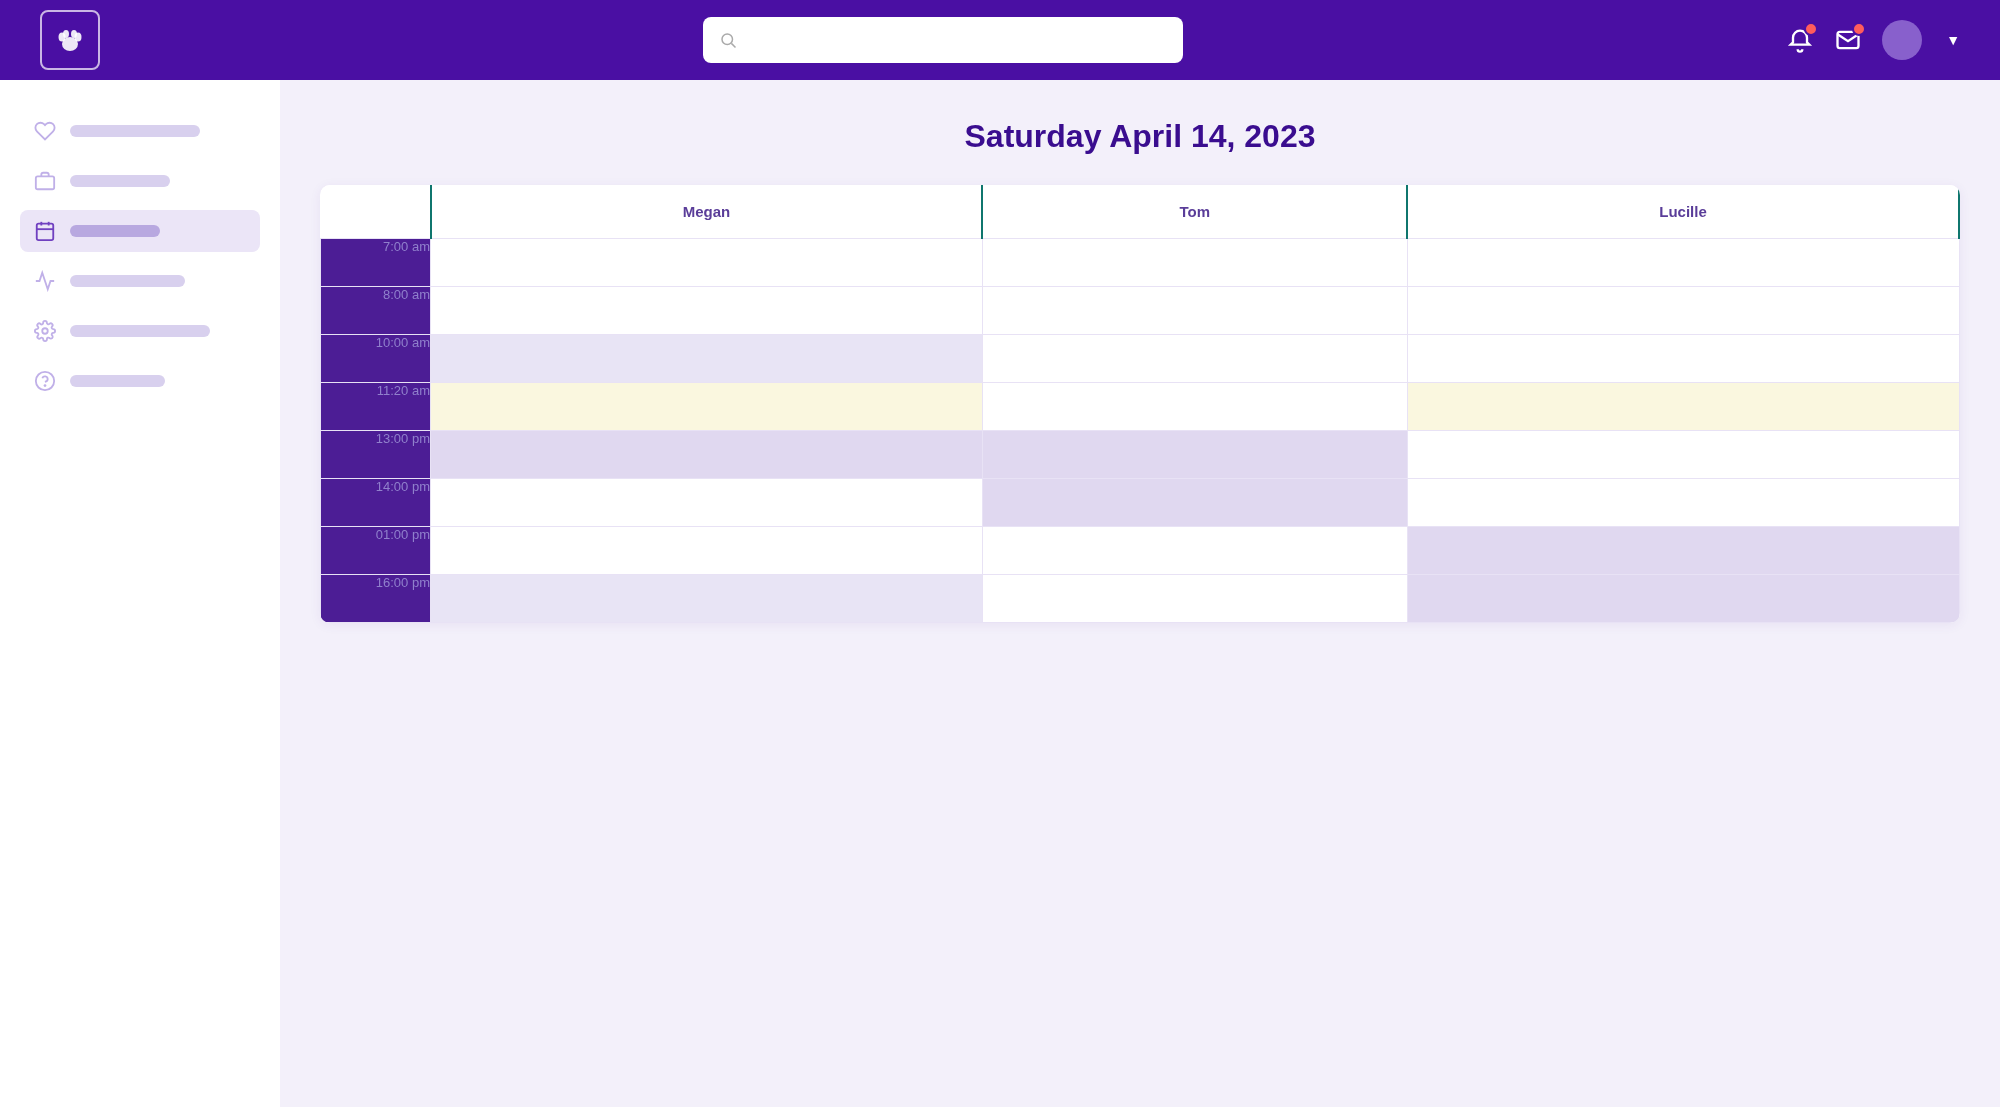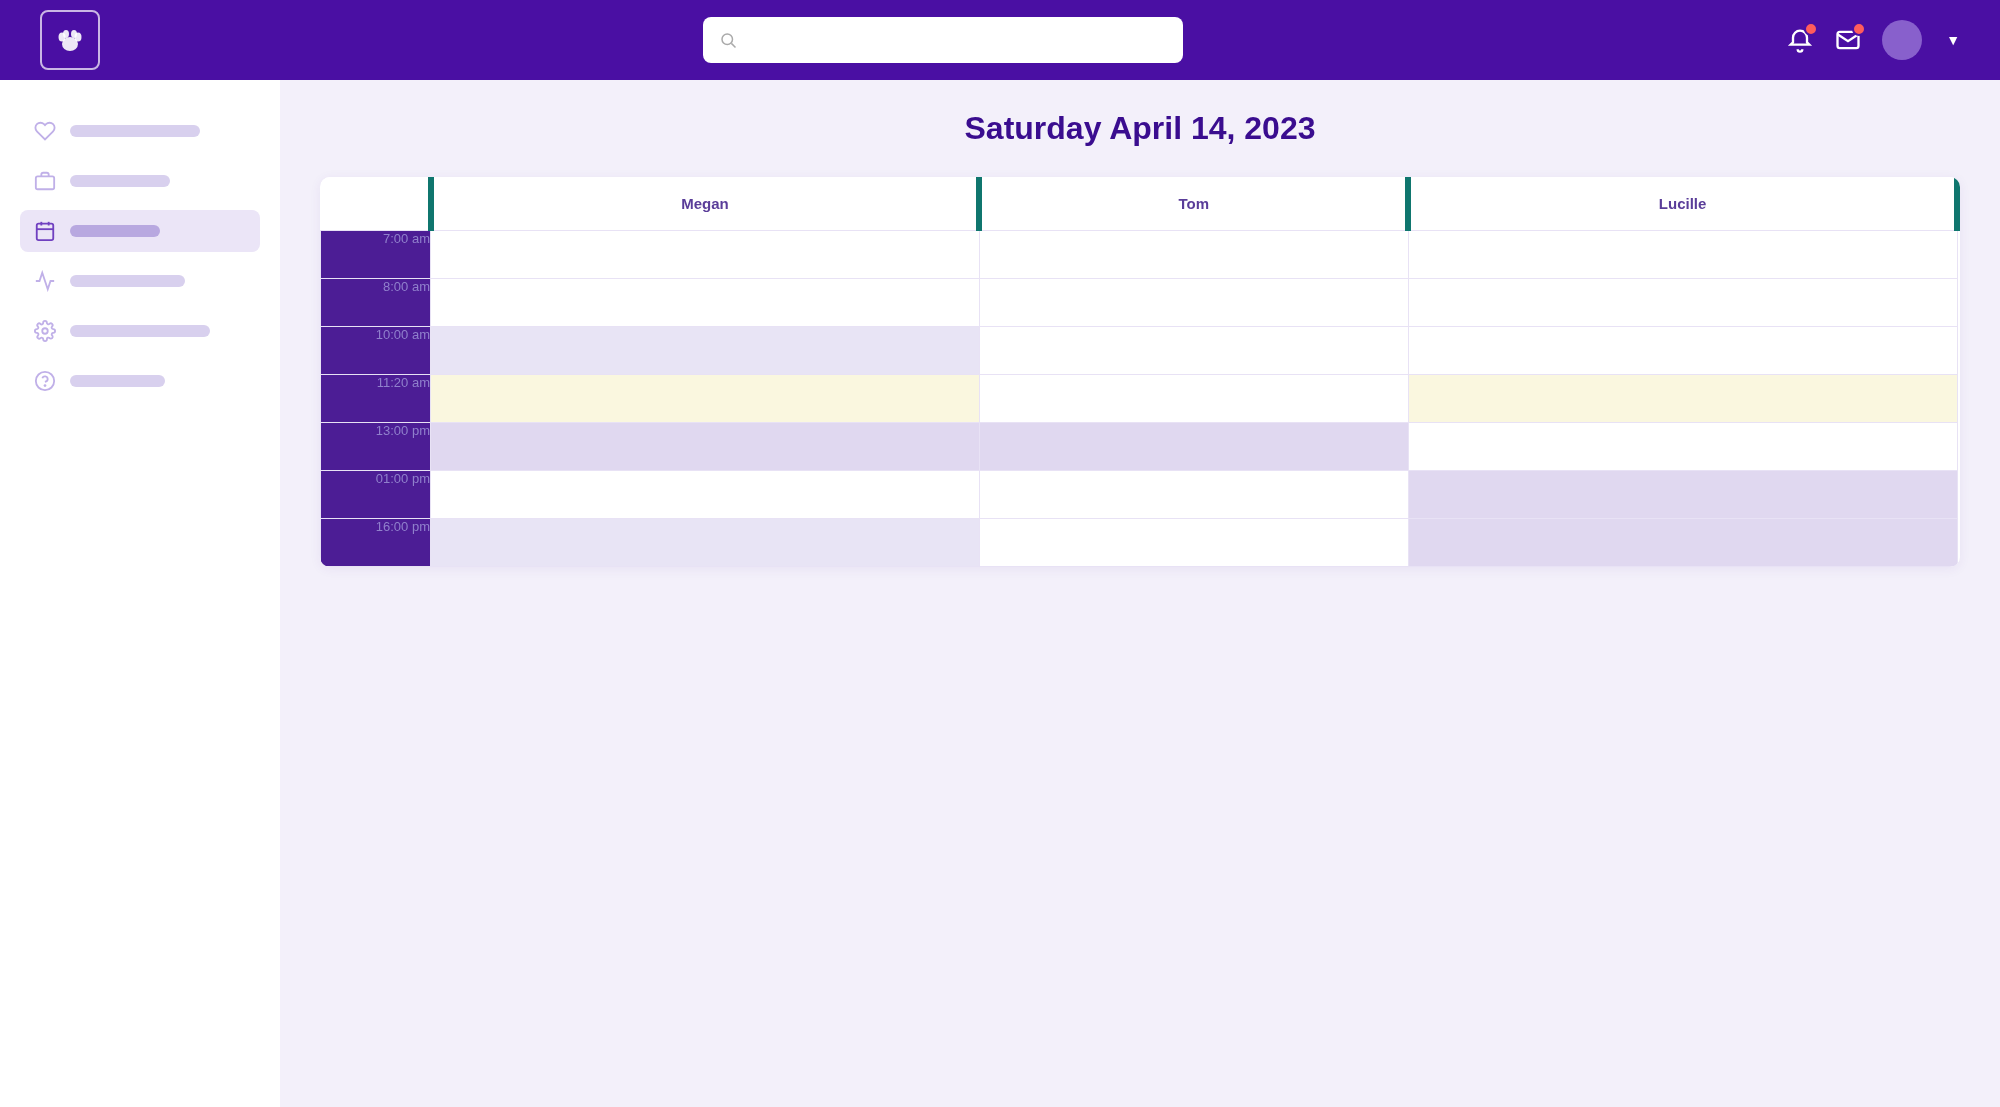--- a/index.html
+++ b/index.html
@@ -98,21 +98,21 @@
     .sidebar-label-bar {
       height: 12px;
       border-radius: 6px;
       background: #d8d0ee;
     }
     .sidebar-item.active .sidebar-label-bar { background: #b8a8e0; }
 
     
     .main {
       flex: 1;
-      padding: 30px 40px;
+      padding: 38px 40px;
       overflow-y: auto;
       background: #f3f0fa;
     }
     .page-title {
       text-align: center;
       font-size: 32px;
       font-weight: 700;
       color: #3a0d8f;
       margin-bottom: 30px;
     }
@@ -125,21 +125,21 @@
       border-radius: 10px;
       overflow: hidden;
       box-shadow: 0 2px 12px rgba(80,40,160,0.07);
     }
     .cal-table th {
       padding: 18px 12px;
       font-size: 15px;
       font-weight: 600;
       color: #5a3d99;
       border-bottom: 1px solid #e8e2f5;
-      border-right: 6px solid #0f766e;
+      border-right: 2px solid #0f766e;
       background: white;
     }
     .cal-table th:first-child { width: 110px; }
     .cal-table td {
       border: 1px solid #e8e2f5;
       padding: 0;
       height: 48px;
       vertical-align: top;
       position: relative;
     }
@@ -296,20 +296,26 @@
             <td class="cal-cell bg-empty"></td>
             <td class="cal-cell bg-yellow"></td>
           </tr>
           <tr>
             <td class="time-cell">13:00 pm</td>
             <td class="cal-cell bg-purple-light"></td>
             <td class="cal-cell bg-purple-light"></td>
             <td class="cal-cell bg-empty"></td>
           </tr>
           <tr>
+            <td class="time-cell">14:00 pm</td>
+            <td class="cal-cell bg-empty"></td>
+            <td class="cal-cell bg-purple-light"></td>
+            <td class="cal-cell bg-empty"></td>
+          </tr>
+          <tr>
             <td class="time-cell">01:00 pm</td>
             <td class="cal-cell bg-empty"></td>
             <td class="cal-cell bg-empty"></td>
             <td class="cal-cell bg-purple-light"></td>
           </tr>
           <tr>
             <td class="time-cell">16:00 pm</td>
             <td class="cal-cell bg-lavender"></td>
             <td class="cal-cell bg-empty"></td>
             <td class="cal-cell bg-purple-light"></td>

